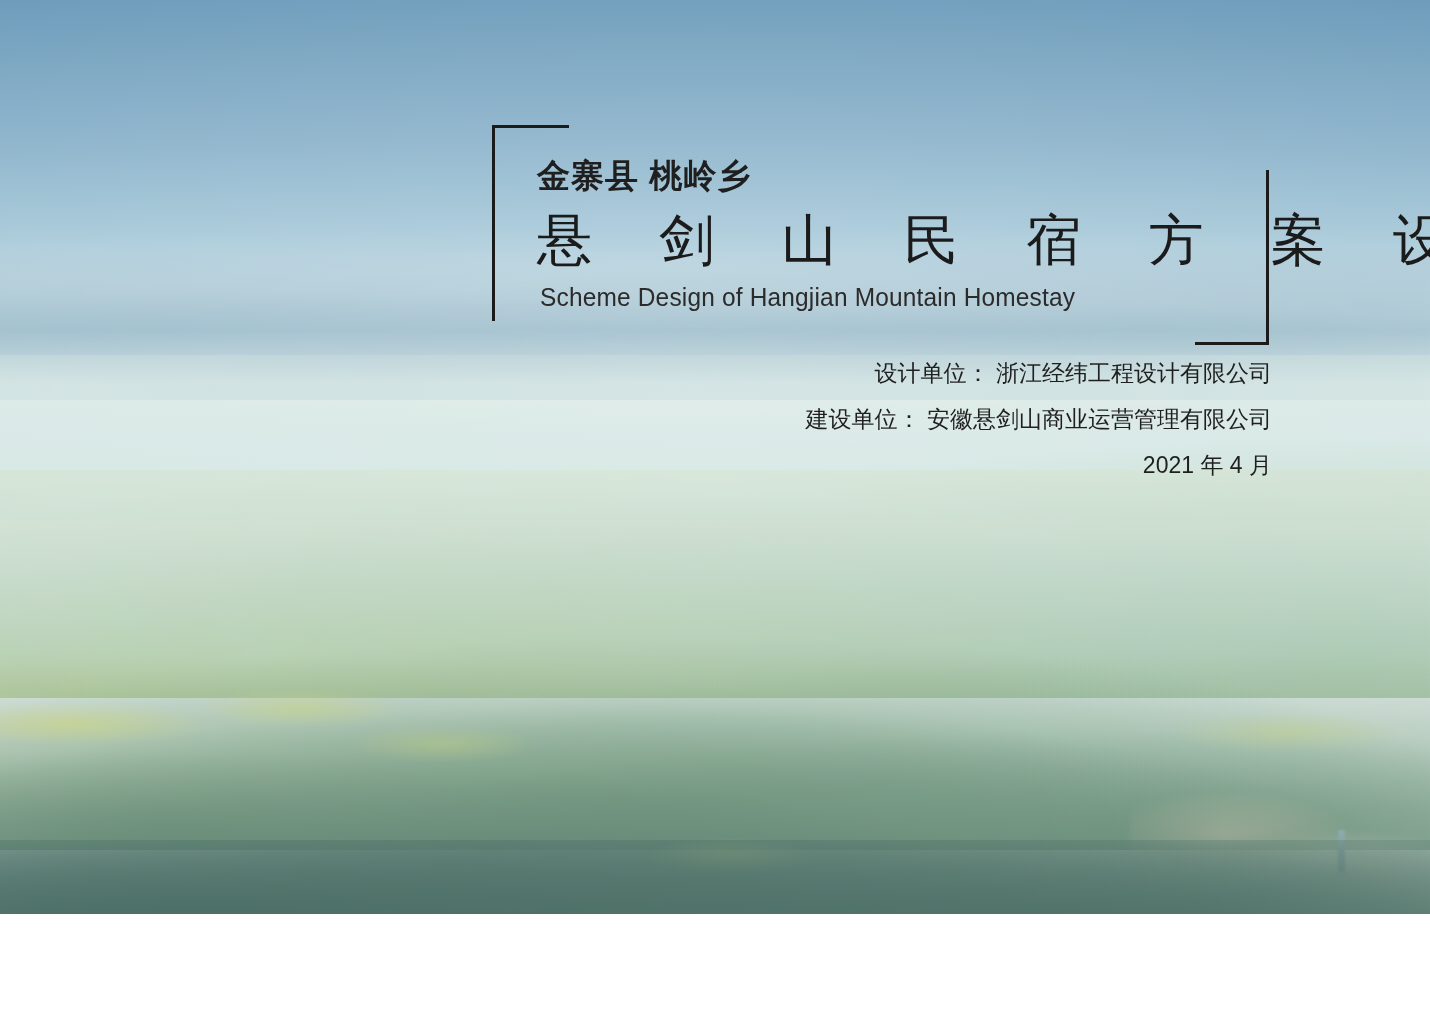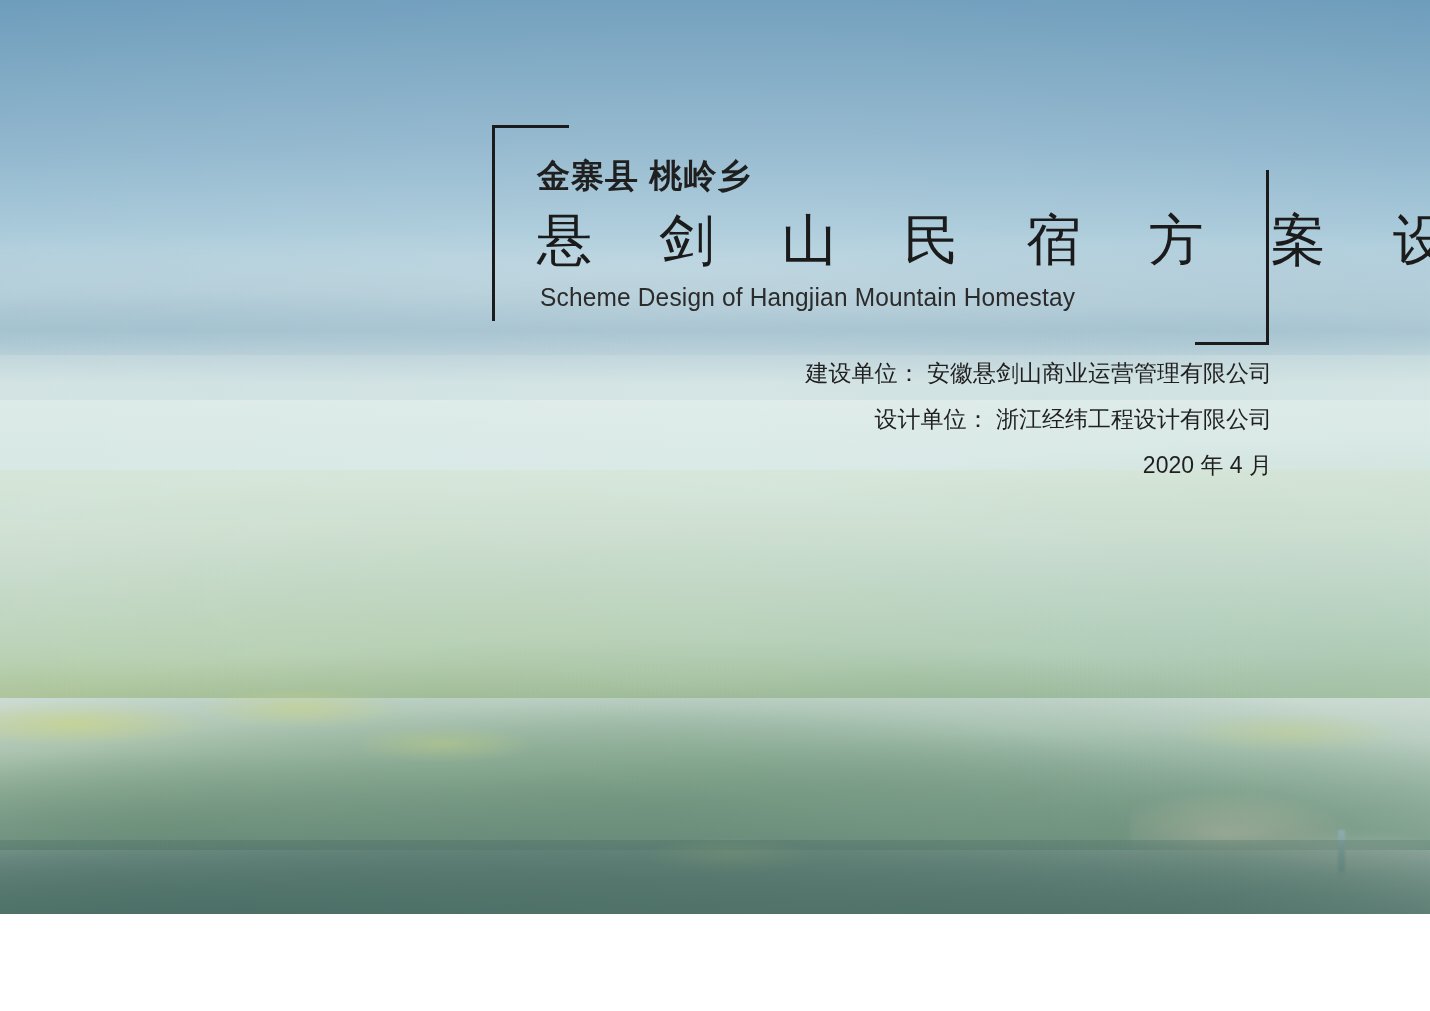--- a/index.html
+++ b/index.html
@@ -236,18 +236,18 @@
   <div class="bracket bracket-left"></div>
   <div class="bracket bracket-right"></div>
 
   <div class="title-group">
     <div class="kicker">金寨县  桃岭乡</div>
     <div class="main-title">悬 剑 山 民 宿 方 案 设 计</div>
     <div class="subtitle-en">Scheme Design of Hangjian Mountain Homestay</div>
   </div>
 
   <div class="credits">
+    <div class="credit-line">设计单位： 浙江经纬工程设计有限公司</div>
     <div class="credit-line">建设单位： 安徽悬剑山商业运营管理有限公司</div>
-    <div class="credit-line">设计单位： 浙江经纬工程设计有限公司</div>
-    <div class="credit-date">2020 年 4 月</div>
+    <div class="credit-date">2021 年 4 月</div>
   </div>
 
 </div>
 
 </body></html>

